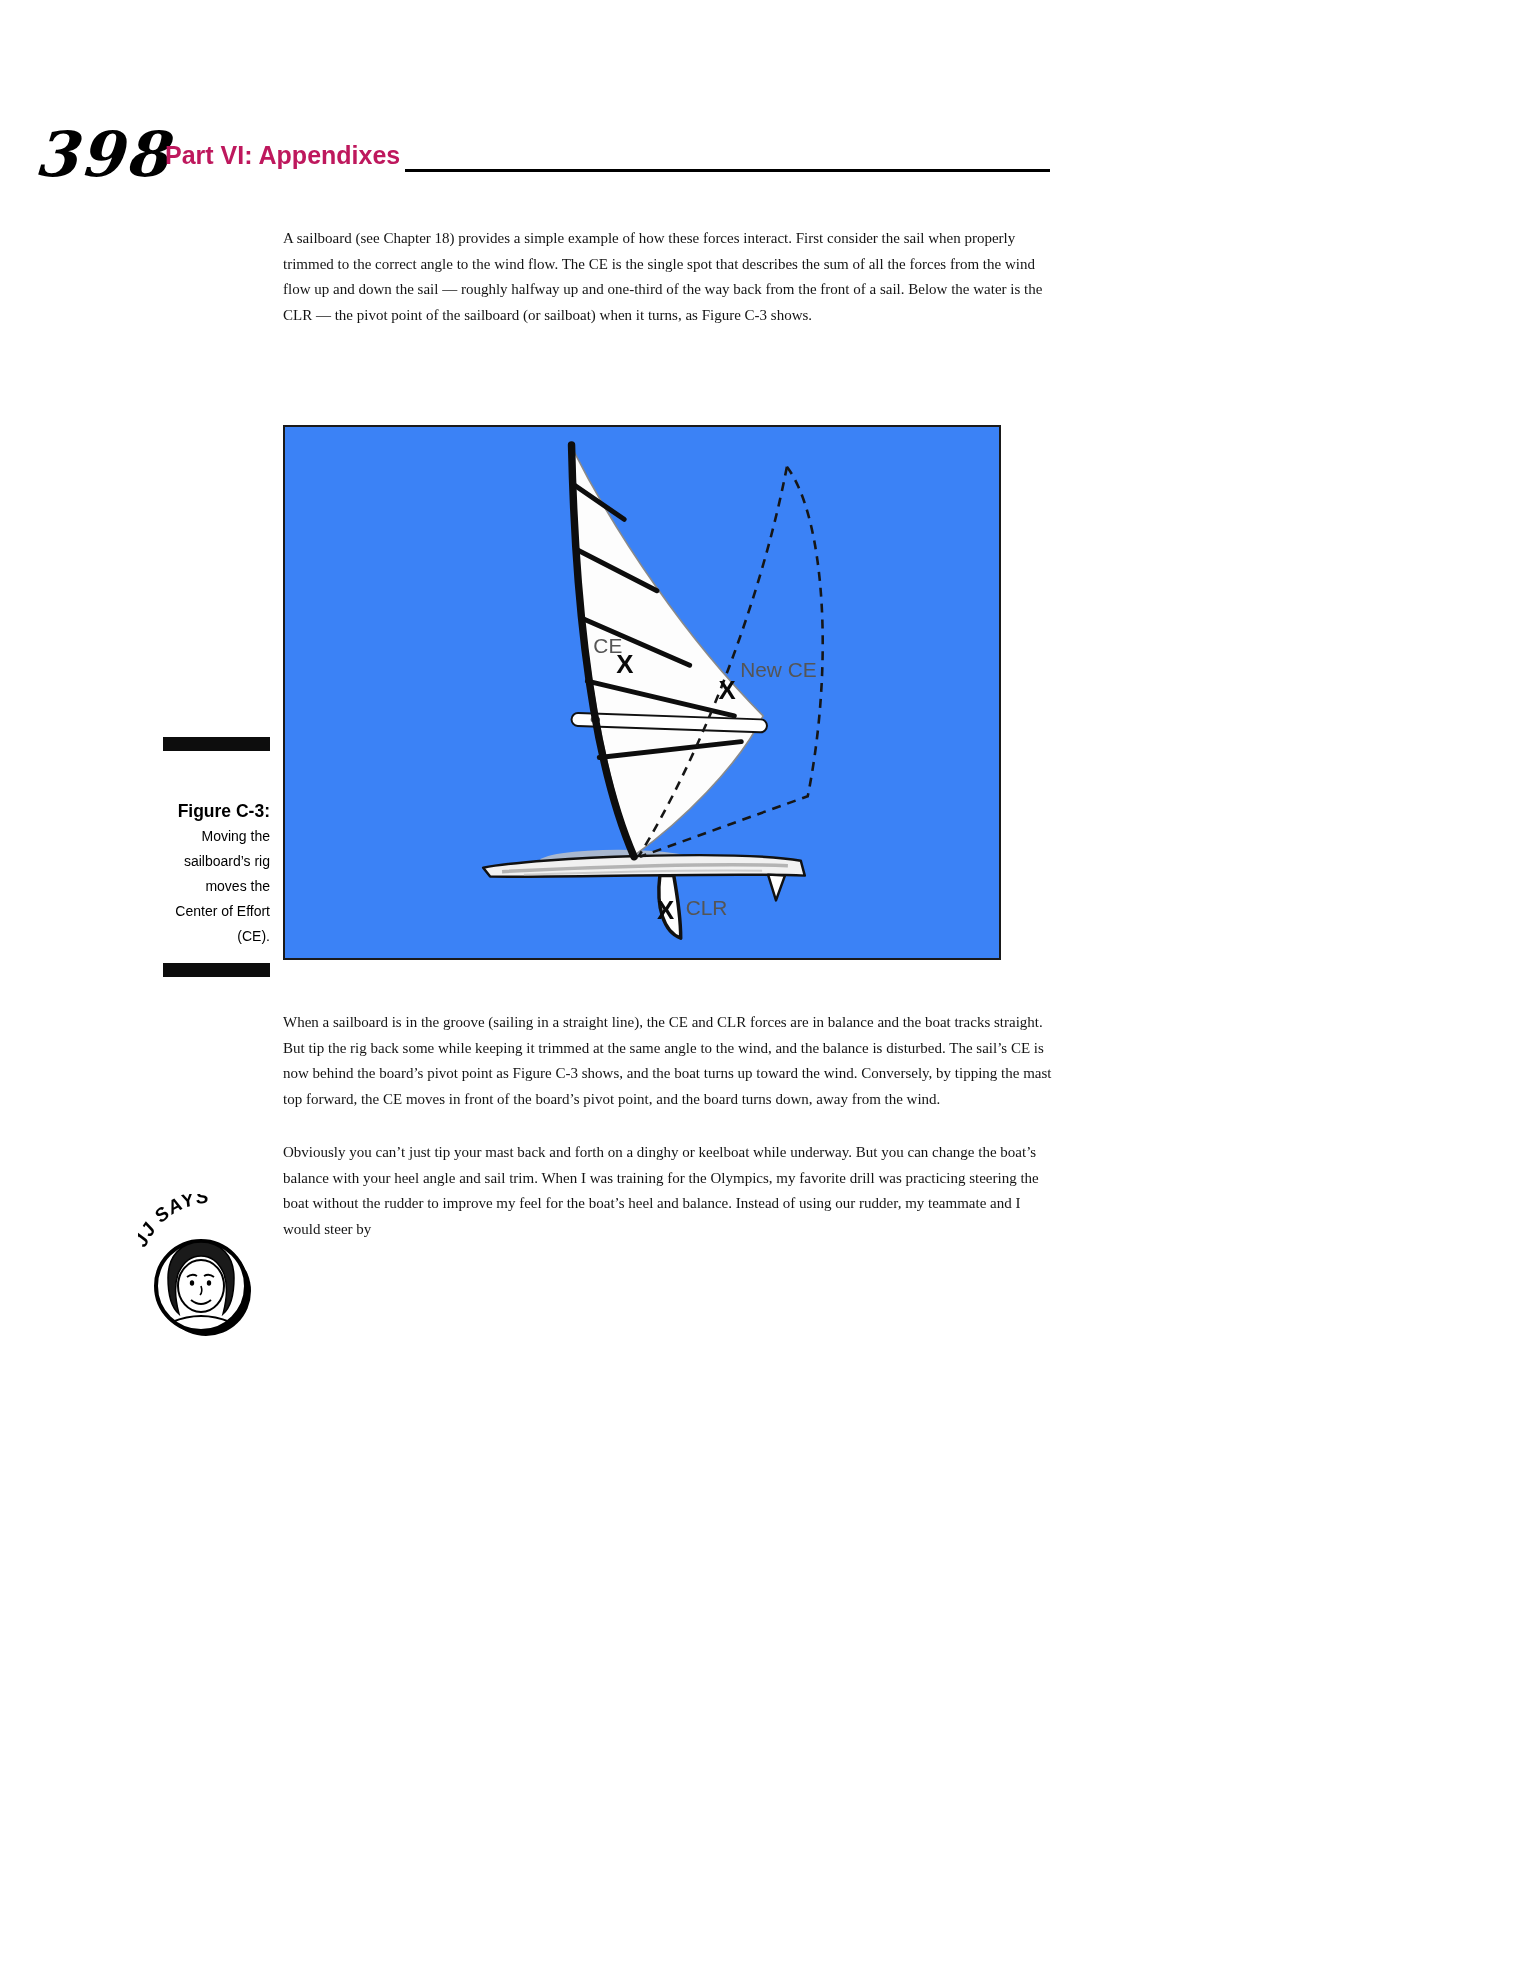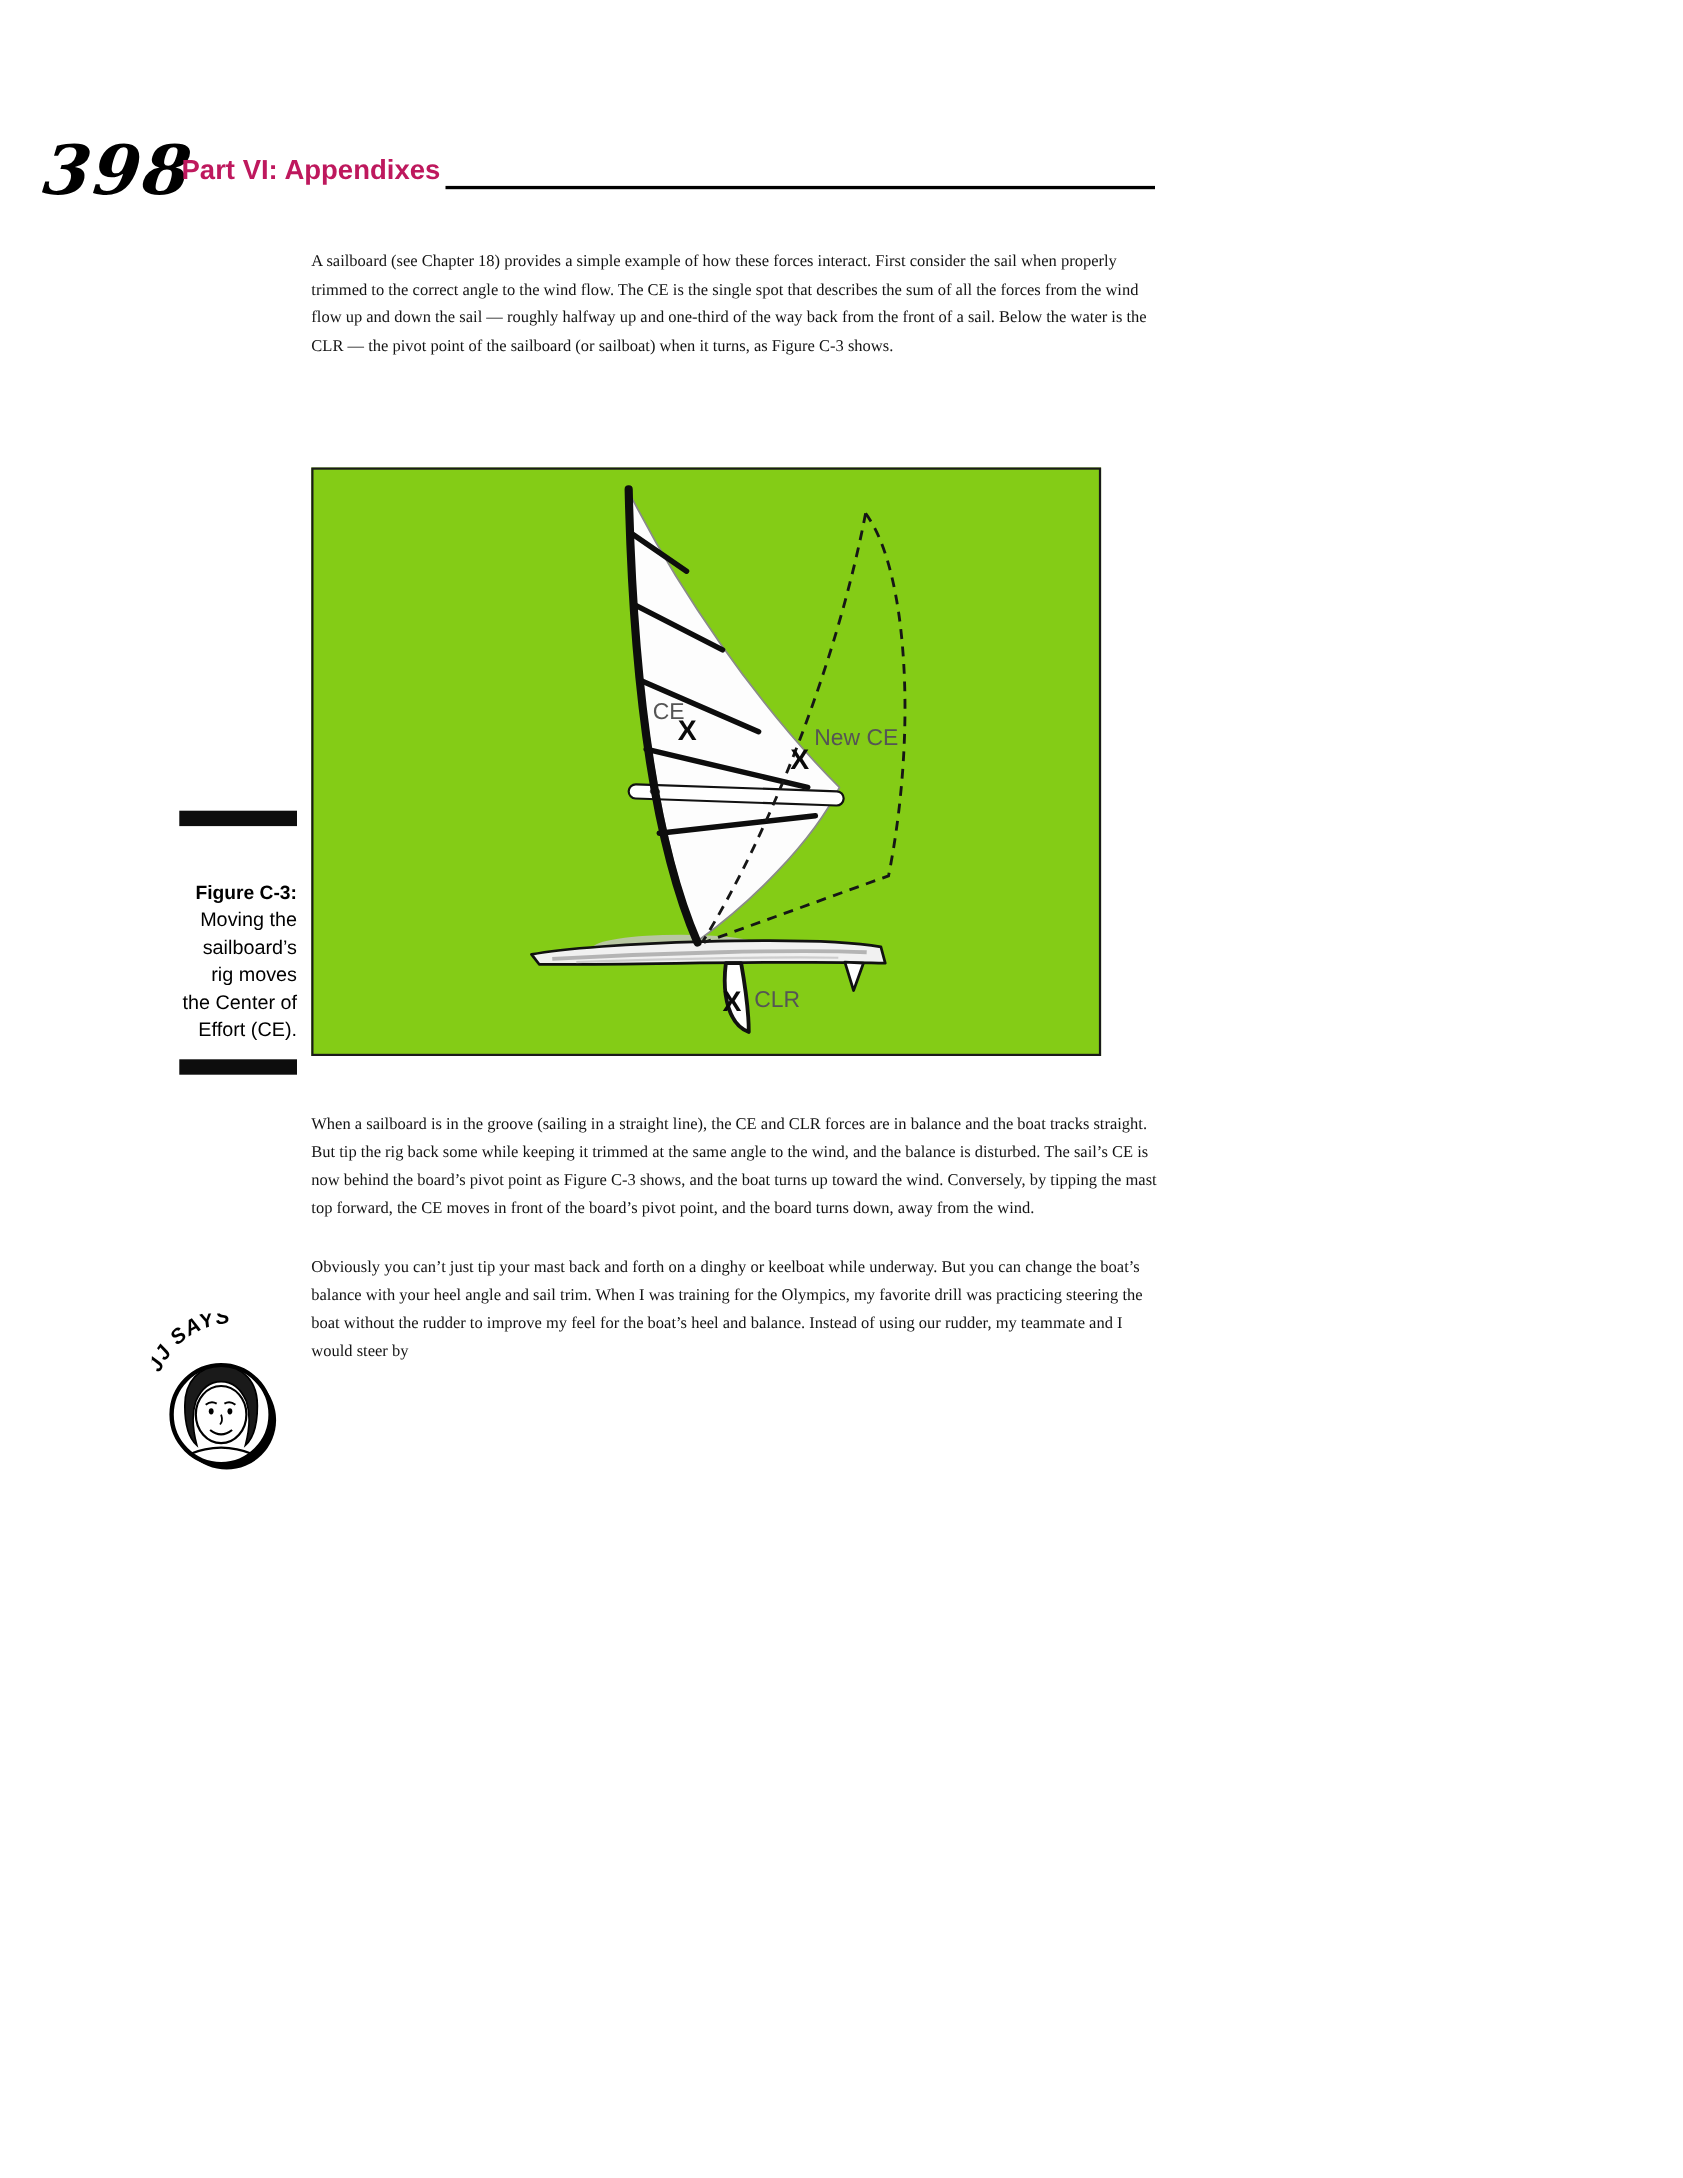--- a/index.html
+++ b/index.html
@@ -29,42 +29,42 @@
     position:absolute; left:283px; width:778px;
     font-size:15px; line-height:25.7px; text-align:left; color:#141414;
   }
   .p1 { top:226px; }
   .p2 { top:1010px; }
   .p3 { top:1140px; }
 
   
   .figure-box {
     position:absolute; left:283px; top:425px; width:718px; height:535px;
-    border:2px solid #1a1a1a; box-sizing:border-box; background:#84cc16;
+    border:2px solid #1a1a1a; box-sizing:border-box; background:#3b82f6;
   }
   .figure-box svg { display:block; width:100%; height:100%; }
 
   .fig-label {
     font-family:"Liberation Sans", sans-serif; font-size:21px; fill:#555;
   }
   .fig-x {
     font-family:"Liberation Sans", sans-serif; font-size:26px; font-weight:700; fill:#0a0a0a;
   }
 
   
   .caption {
     position:absolute; left:163px; top:737px; width:107px;
   }
   .caption-bar { height:14px; background:#0d0d0d; }
   .caption-text {
     font-family:"Liberation Sans", sans-serif; text-align:right;
     padding:12px 0 14px 0; color:#000;
   }
   .caption-title { font-weight:700; font-size:17.5px; line-height:25px;margin-top:36px; }
-  .caption-body  { font-size:18px; line-height:25px; }
+  .caption-body  { font-size:14px; line-height:25px; }
 
   
   .jj-icon { position:absolute; left:138px; top:1194px; width:128px; height:145px; }
   .jj-icon svg { display:block; width:100%; height:100%; }
   .jj-text {
     font-family:"Liberation Sans", sans-serif; font-weight:700; font-style:italic;
     font-size:19px; fill:#000; letter-spacing:1px;
   }
 </style>
 </head>

